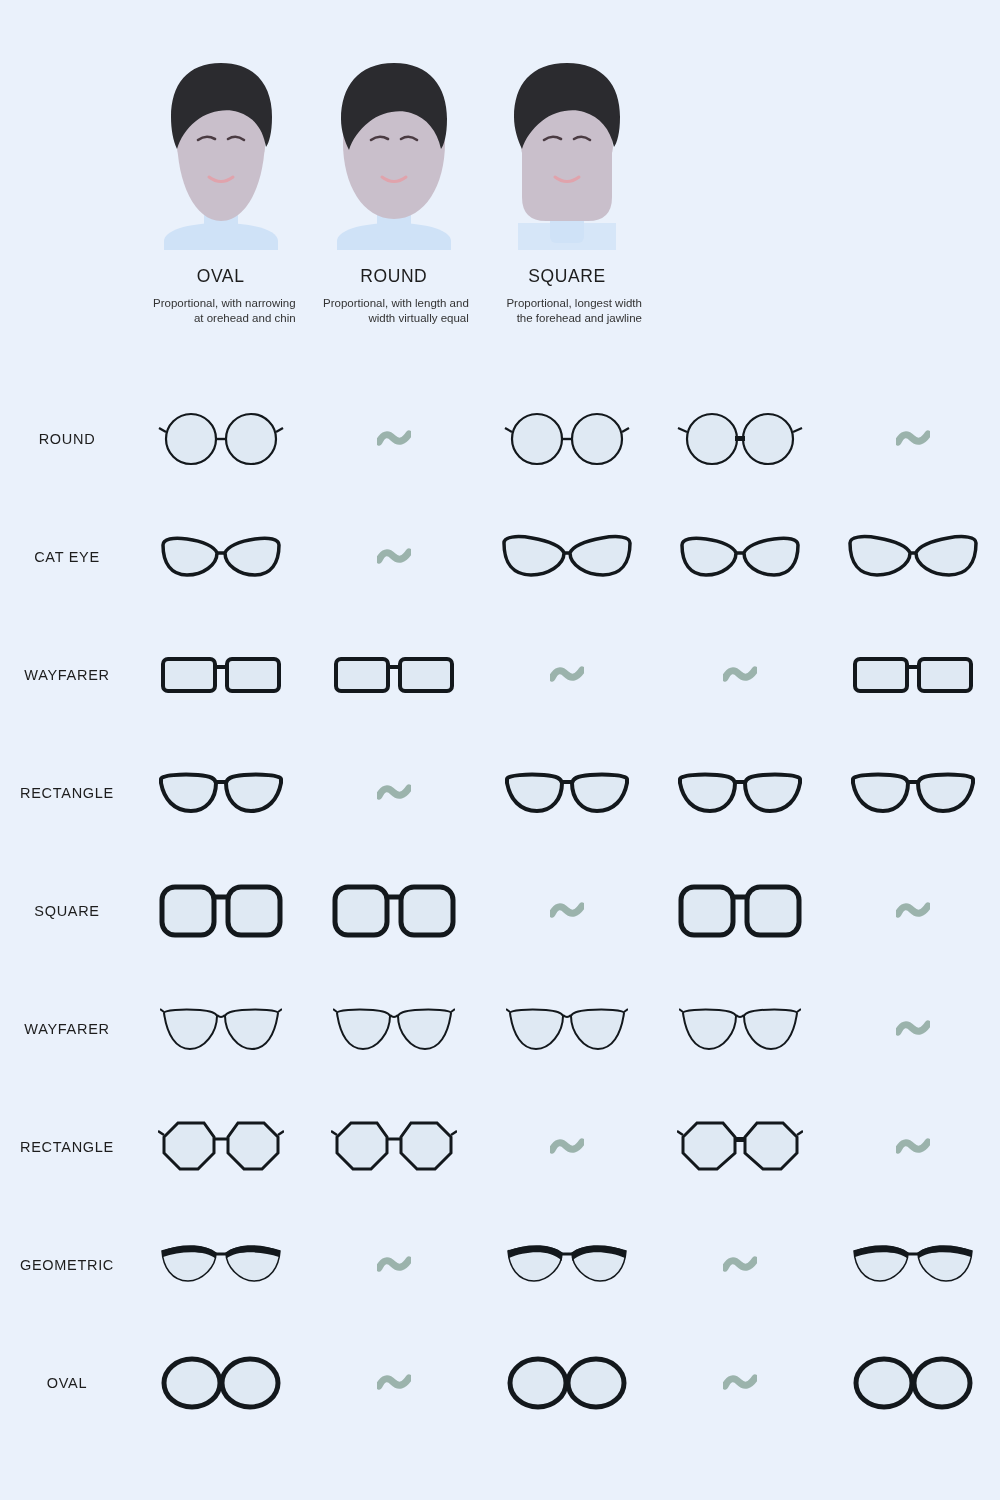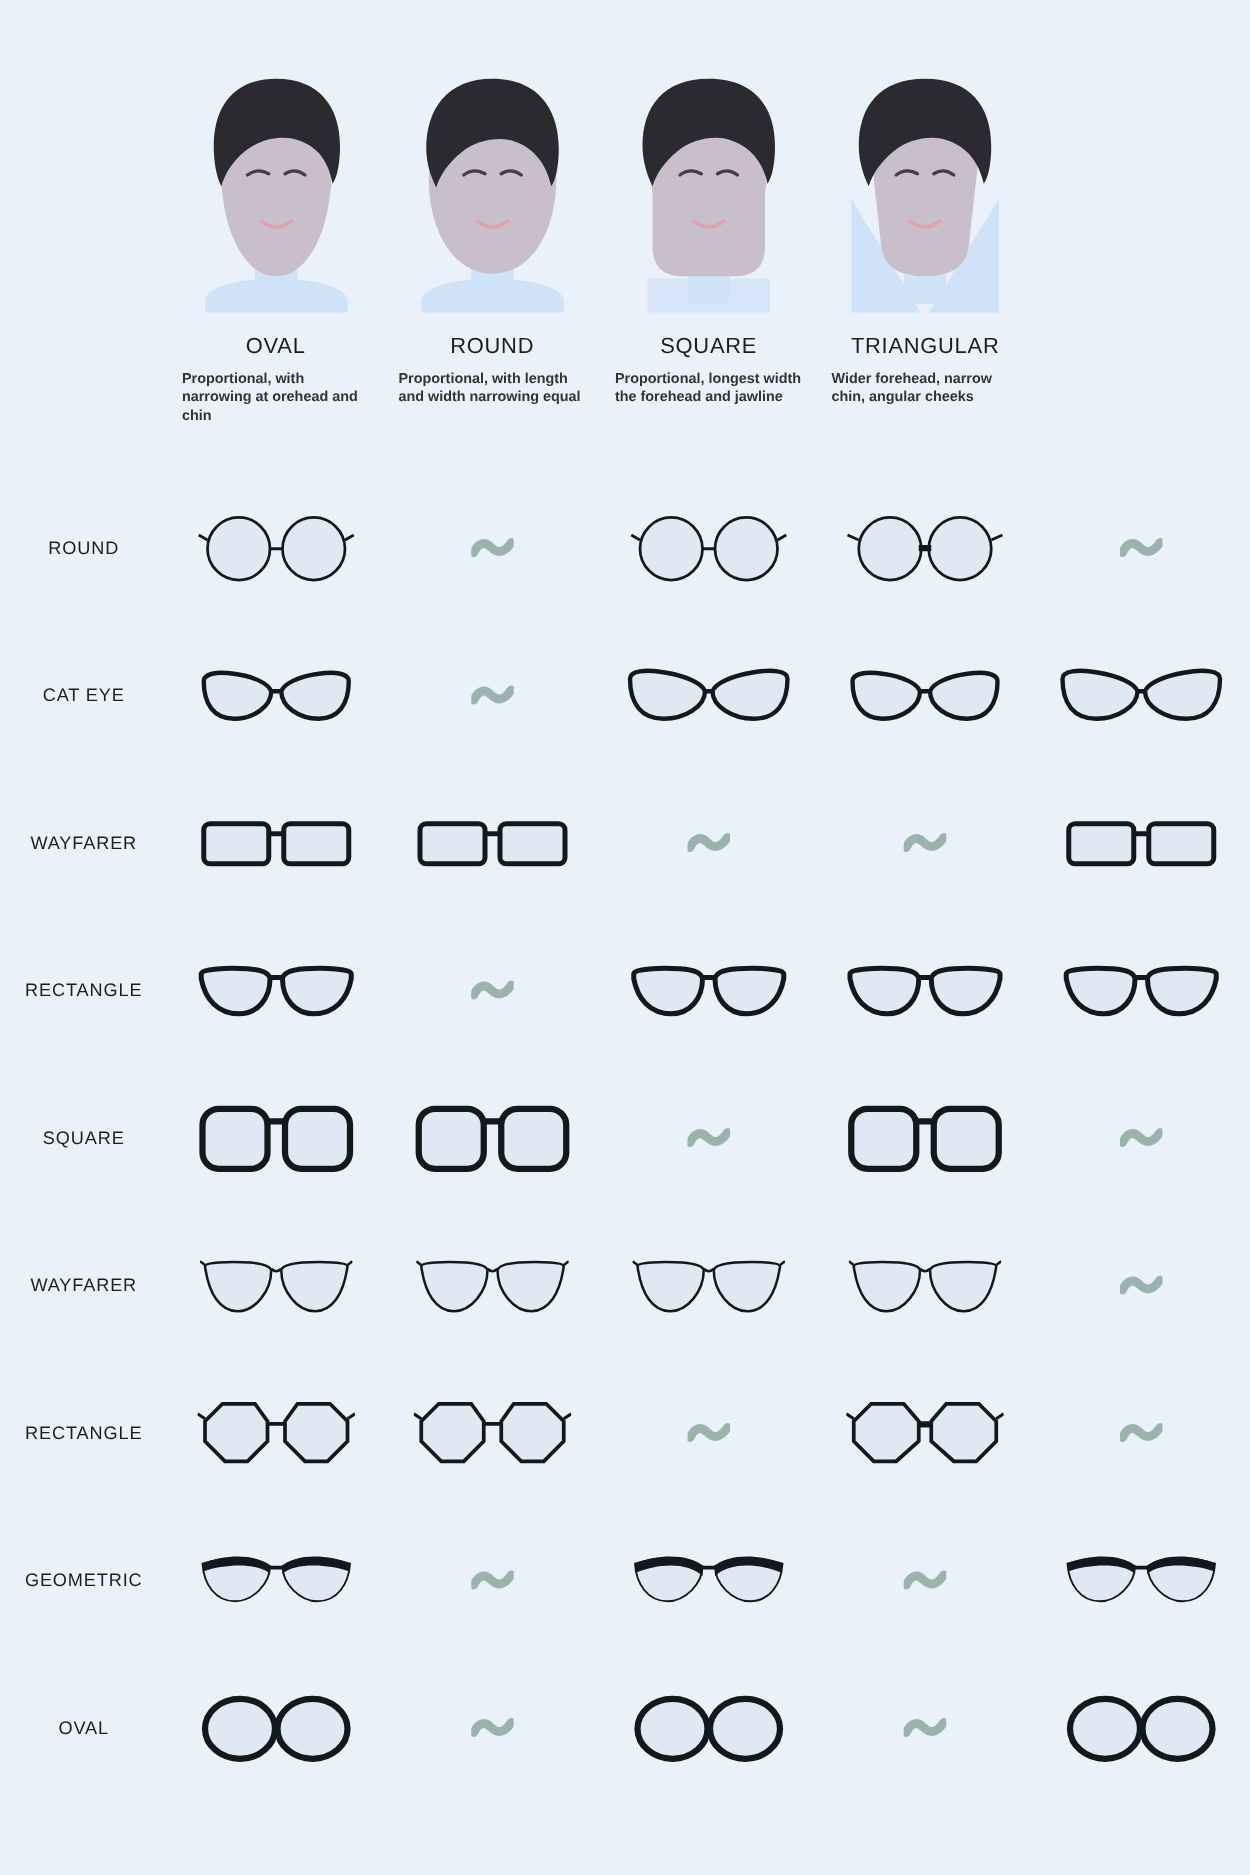--- a/index.html
+++ b/index.html
@@ -42,24 +42,23 @@
     margin-top: 16px;
     font-size: 17.5px;
     letter-spacing: 0.6px;
     font-weight: 400;
     color: #1d1d1d;
   }
   .face-desc {
     margin-top: 9px;
     font-size: 11.5px;
     line-height: 15px;
-    text-align: left;
+    text-align: right;
     color: #333;
     width: 150px;
-    font-weight: bold;
   }
 
   
   .grid {
     position: absolute;
     top: 380px;
     left: 0;
     width: 1000px;
   }
   .grid-row {
@@ -122,52 +121,39 @@
       <svg class="face-art" viewBox="0 0 150 195">
         <path d="M75 228 C40 228 18 212 18 200 L18 186 C18 176 40 168 75 168 C110 168 132 176 132 186 L132 208 Z" fill="#cfe2f7"></path>
         <rect x="58" y="146" width="34" height="42" rx="8" fill="#cfe2f7"></rect>
         <path d="M75 20 C108 20 126 48 126 88 C126 130 106 164 75 164 C44 164 24 130 24 88 C24 48 42 20 75 20 Z" fill="#c9bfcb"></path>
         <path d="M75 8 C111 8 128 32 128 64 C128 80 125 90 122 94 C118 76 108 63 92 58 C80 54 62 57 50 67 C40 75 33 85 30 95 C26 87 22 76 22 64 C22 32 39 8 75 8 Z" fill="#2b2b2f"></path>
         <path d="M52 85 q8 -6 17 -1" stroke="#4a3b42" stroke-width="2.6" fill="none" stroke-linecap="round"></path>
         <path d="M82 84 q8 -5 16 1" stroke="#4a3b42" stroke-width="2.6" fill="none" stroke-linecap="round"></path>
         <path d="M63 122 q12 9 24 0" stroke="#e0a3ac" stroke-width="3" fill="none" stroke-linecap="round"></path>
       </svg>
       <div class="face-name">ROUND</div>
-      <div class="face-desc">Proportional, with length and width narrowing equal</div>
+      <div class="face-desc">Proportional, with length and width virtually equal</div>
     </div>
 
     <div class="face-col">
       <svg class="face-art" viewBox="0 0 150 195">
         <path d="M26 168 h98 v60 h-98 Z" fill="#cfe2f7" opacity="0.75"></path>
         <rect x="58" y="146" width="34" height="42" rx="6" fill="#cfe2f7"></rect>
         <ellipse cx="38" cy="92" rx="9" ry="13" fill="#c9bfcb"></ellipse>
         <ellipse cx="112" cy="92" rx="9" ry="13" fill="#c9bfcb"></ellipse>
         <path d="M30 30 h90 v112 q0 24 -24 24 h-42 q-24 0 -24 -24 Z" fill="#c9bfcb"></path>
         <path d="M75 8 C111 8 128 30 128 62 C128 78 125 88 122 92 C118 74 108 62 92 57 C80 53 62 56 50 66 C40 74 33 84 30 94 C26 86 22 74 22 62 C22 30 39 8 75 8 Z" fill="#2b2b2f"></path>
         <path d="M52 85 q8 -6 17 -1" stroke="#4a3b42" stroke-width="2.6" fill="none" stroke-linecap="round"></path>
         <path d="M82 84 q8 -5 16 1" stroke="#4a3b42" stroke-width="2.6" fill="none" stroke-linecap="round"></path>
         <path d="M63 122 q12 9 24 0" stroke="#e0a3ac" stroke-width="3" fill="none" stroke-linecap="round"></path>
       </svg>
       <div class="face-name">SQUARE</div>
       <div class="face-desc">Proportional, longest width the forehead and jawline</div>
     </div>
 
-    <div class="face-col">
-      <svg class="face-art" viewBox="0 0 150 195">
-        <path d="M16 104 L75 200 L134 104 L134 228 L16 228 Z" fill="#cfe2f7"></path>
-        <rect x="58" y="146" width="34" height="42" rx="6" fill="#cfe2f7"></rect>
-        <path d="M28 34 h94 l-12 108 q-3 24 -35 24 q-32 0 -35 -24 Z" fill="#c9bfcb"></path>
-        <path d="M75 8 C111 8 128 30 128 62 C128 78 125 88 122 92 C118 74 108 62 92 57 C80 53 62 56 50 66 C40 74 33 84 30 94 C26 86 22 74 22 62 C22 30 39 8 75 8 Z" fill="#2b2b2f"></path>
-        <path d="M52 85 q8 -6 17 -1" stroke="#4a3b42" stroke-width="2.6" fill="none" stroke-linecap="round"></path>
-        <path d="M82 84 q8 -5 16 1" stroke="#4a3b42" stroke-width="2.6" fill="none" stroke-linecap="round"></path>
-        <path d="M63 122 q12 9 24 0" stroke="#e0a3ac" stroke-width="3" fill="none" stroke-linecap="round"></path>
-      </svg>
-      <div class="face-name">TRIANGULAR</div>
-      <div class="face-desc">Wider forehead, narrow chin, angular cheeks</div>
-    </div>
 
   </div>
 
   <div class="grid">
 
     <div class="grid-row">
       <div class="row-label">ROUND</div>
       <div class="cells">
         <div class="cell">
           <svg width="126" height="58" viewBox="0 0 126 58">

